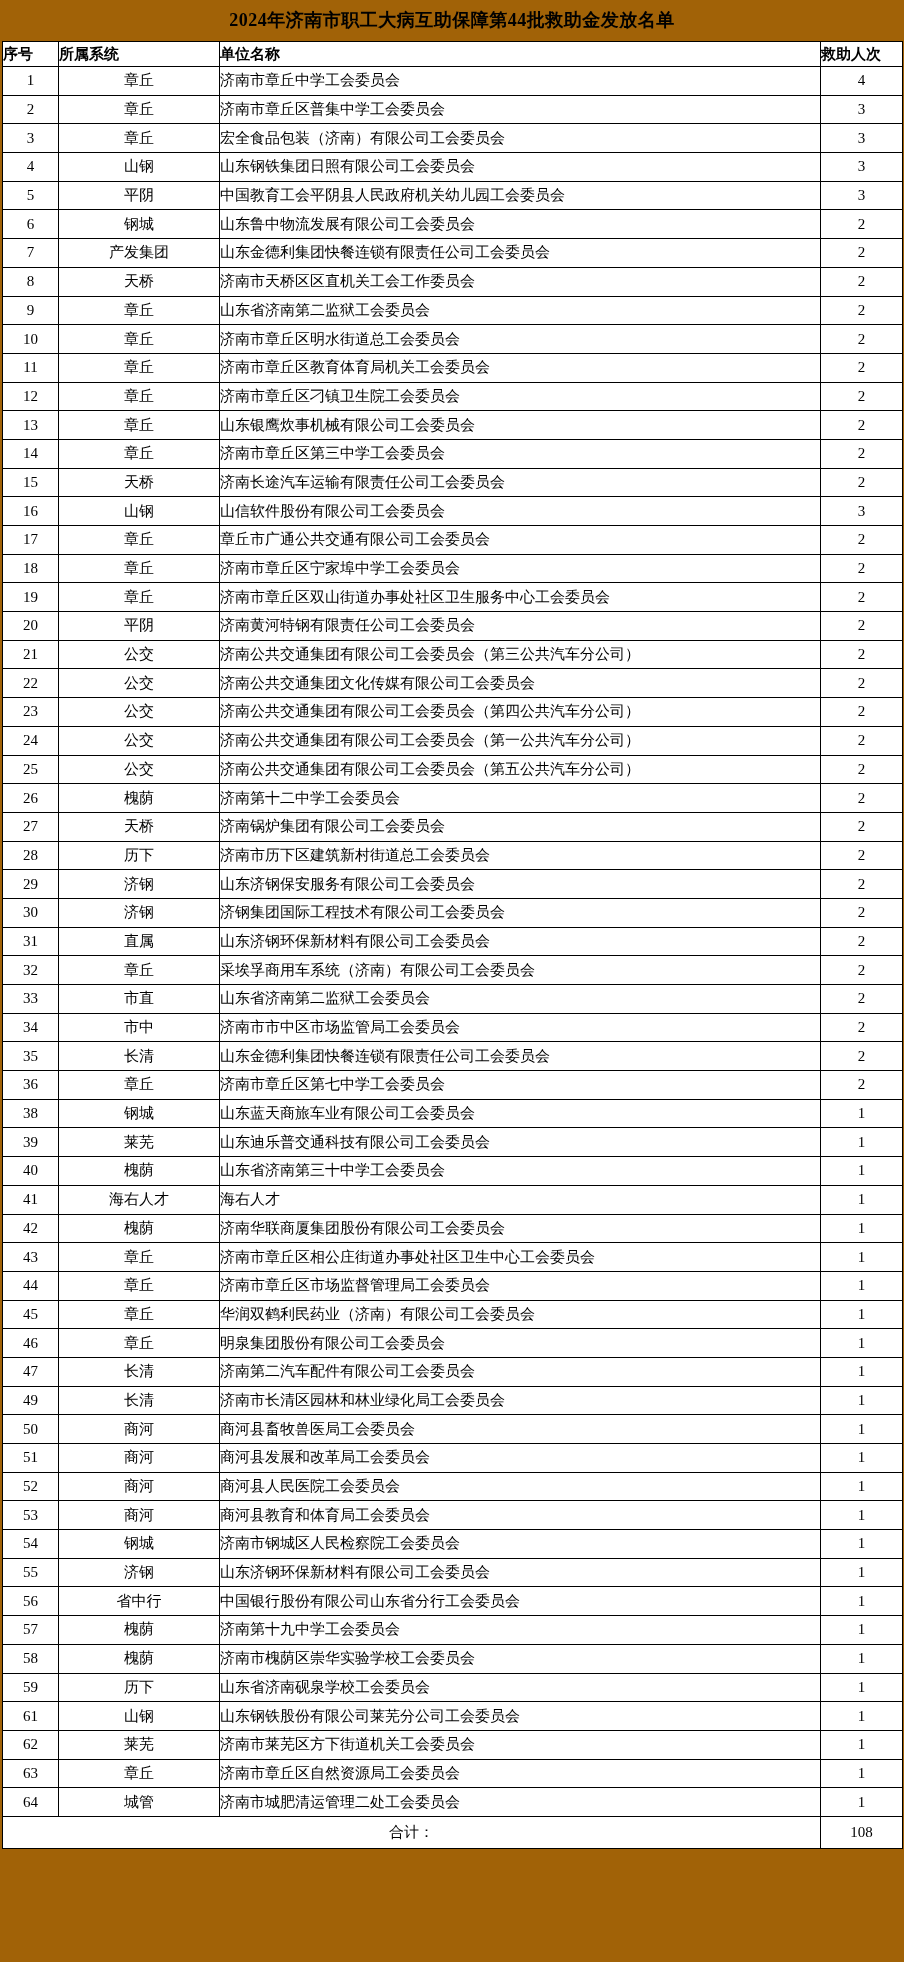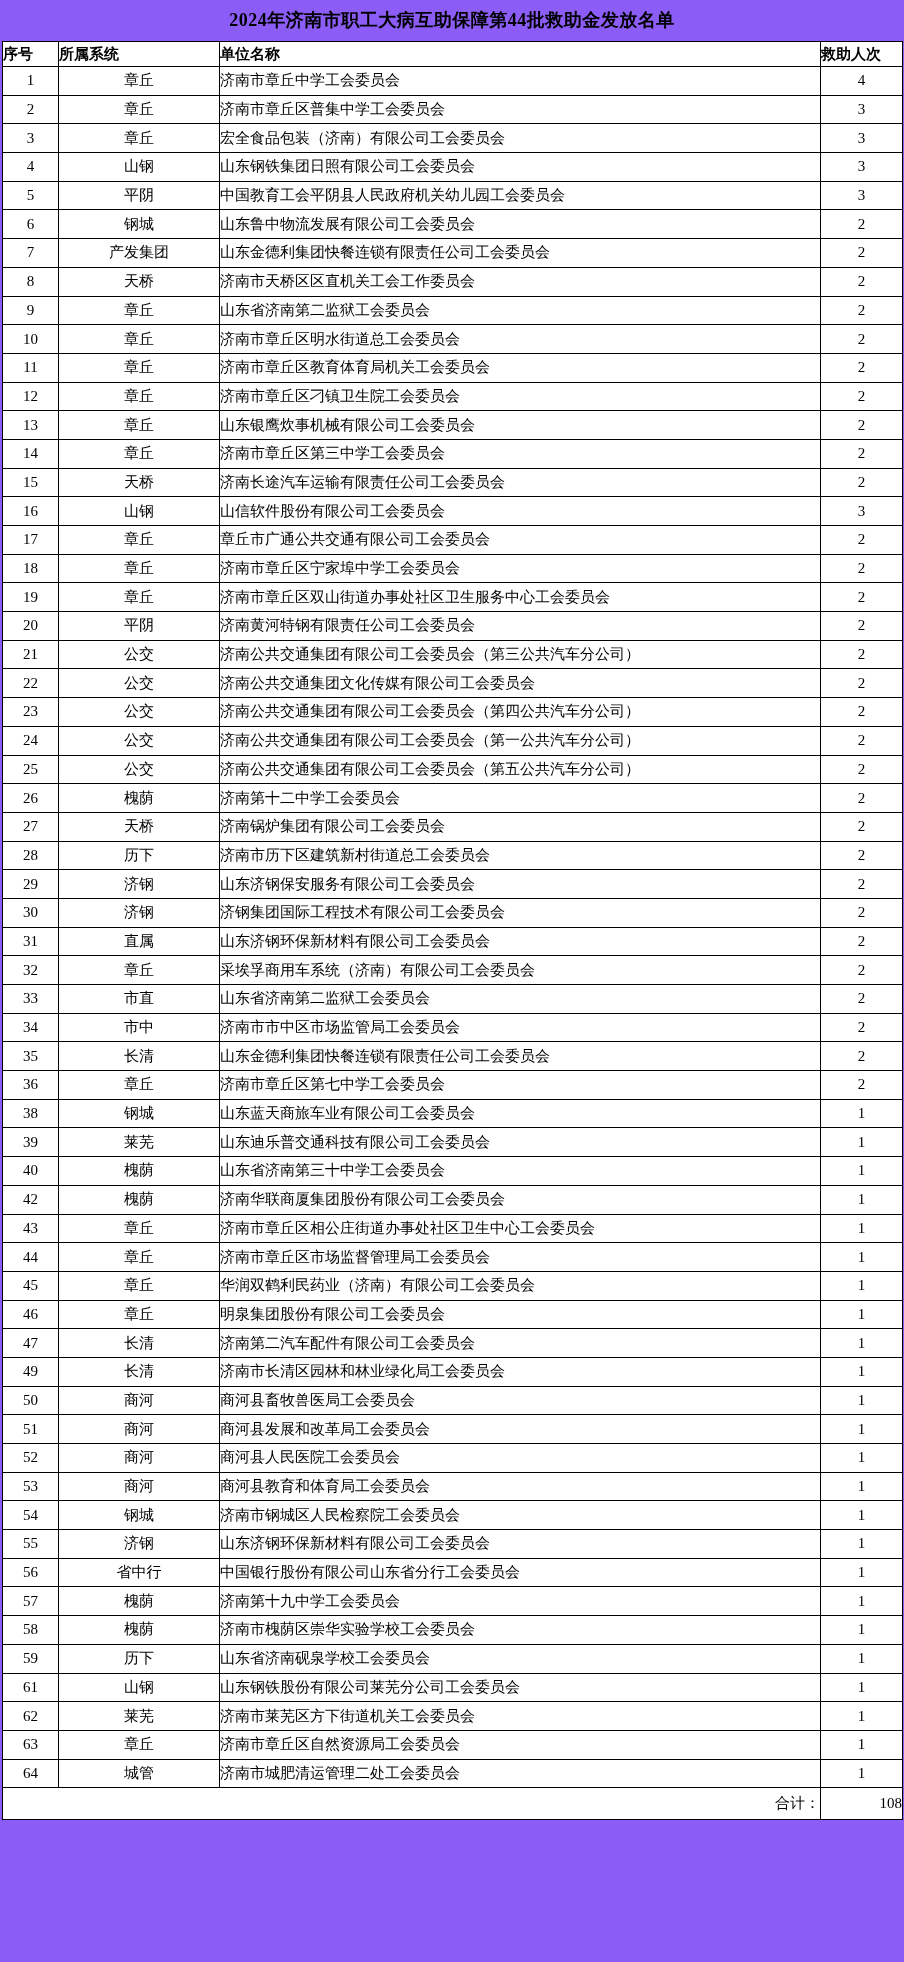--- a/index.html
+++ b/index.html
@@ -5,21 +5,21 @@
   html, body {
     margin: 0;
     padding: 0;
     background: #ffffff;
     color: #000000;
     font-family: "Liberation Serif", "DejaVu Serif", serif;
   }
   .page {
     width: 904px;
     height: 1962px;
-    background: #8b5cf6;
+    background: #a16207;
     box-sizing: border-box;
   }
   .doc-title {
     height: 41px;
     line-height: 41px;
     text-align: center;
     font-size: 18px;
     font-weight: bold;
     letter-spacing: 0.5px;
   }
@@ -48,21 +48,21 @@
     font-weight: normal;
   }
   col.c-no    { width: 56px; }
   col.c-sys   { width: 161px; }
   col.c-unit  { width: 601px; }
   col.c-count { width: 82px; }
   td.cell-no, td.cell-count, td.cell-sys { text-align: center; }
   td.cell-unit { text-align: left; padding-left: 4px; }
   tr.total-row td {
     height: 31px;
-    text-align: right;
+    text-align: center;
   }
 </style>
 </head>
 <body>
 
 <div class="page">
 
   <div class="doc-title">2024年济南市职工大病互助保障第44批救助金发放名单</div>
 
   <table class="roster">
@@ -310,20 +310,26 @@
           <td class="cell-unit">山东迪乐普交通科技有限公司工会委员会</td>
           <td class="cell-count">1</td>
         </tr>
         <tr>
           <td class="cell-no">40</td>
           <td class="cell-sys">槐荫</td>
           <td class="cell-unit">山东省济南第三十中学工会委员会</td>
           <td class="cell-count">1</td>
         </tr>
         <tr>
+          <td class="cell-no">41</td>
+          <td class="cell-sys">海右人才</td>
+          <td class="cell-unit">海右人才</td>
+          <td class="cell-count">1</td>
+        </tr>
+        <tr>
           <td class="cell-no">42</td>
           <td class="cell-sys">槐荫</td>
           <td class="cell-unit">济南华联商厦集团股份有限公司工会委员会</td>
           <td class="cell-count">1</td>
         </tr>
         <tr>
           <td class="cell-no">43</td>
           <td class="cell-sys">章丘</td>
           <td class="cell-unit">济南市章丘区相公庄街道办事处社区卫生中心工会委员会</td>
           <td class="cell-count">1</td>

